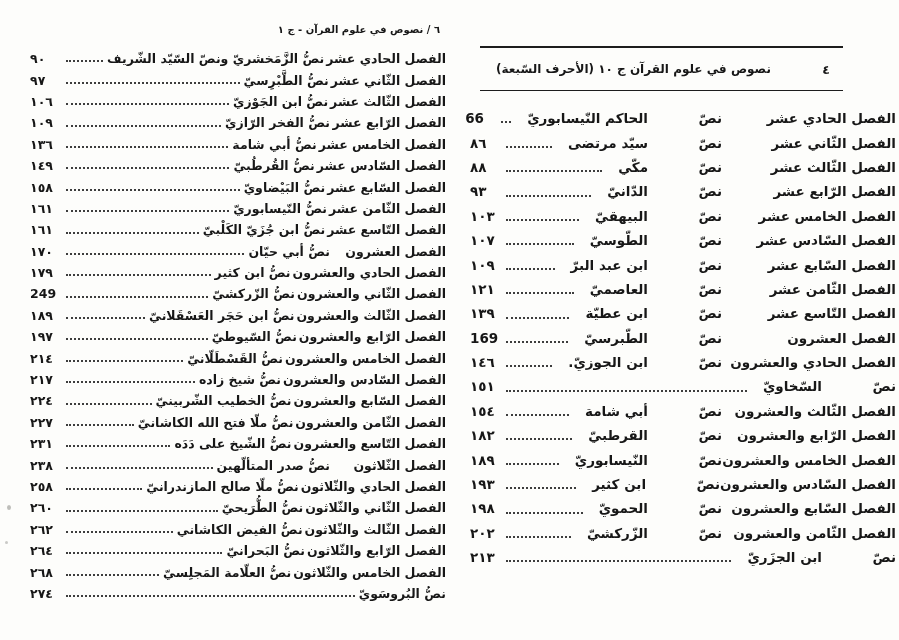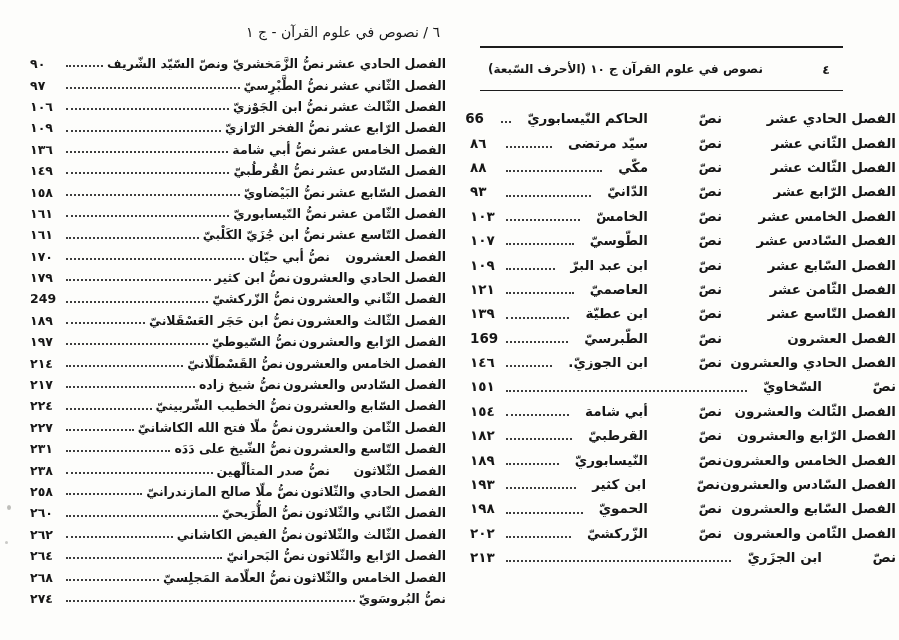--- a/index.html
+++ b/index.html
@@ -6,32 +6,32 @@
   body{
     width:899px;height:640px;position:relative;overflow:hidden;
     background:#fdfdfb;color:#171717;
     font-family:"DejaVu Sans", sans-serif;
   }
   .page{position:absolute;direction:rtl;}
   .page-left{left:28px;top:18px;width:418px;}
   .page-right{left:468px;top:38px;width:428px;}
 
   .l-header{
-    margin:6px 6px 13px 0;font-size:14px;font-weight:400;
+    margin:6px 6px 13px 0;font-size:10px;font-weight:700;
     text-align:right;white-space:nowrap;
   }
 
   .r-header{
     position:relative;height:42px;
     margin:8px 53px 0 12px;
     border-top:2px solid #1d1d1d;
     border-bottom:1.5px solid #1d1d1d;
   }
   .running-head{
-    position:absolute;left:8px;top:50%;transform:translateY(-50%);
+    position:absolute;left:16px;top:50%;transform:translateY(-50%);
     font-size:12px;font-weight:700;white-space:nowrap;
   }
   .folio{
     position:absolute;right:13px;top:50%;transform:translateY(-50%);
     font-size:12.5px;font-weight:700;
   }
 
   .l-rows{margin-top:0;}
   .r-rows{margin-top:15px;}
 
@@ -282,21 +282,21 @@
     <span class="r-chapter">الفصل الرّابع عشر</span>
     <span class="r-nass">نصّ</span>
     <span class="r-name">الدّانيّ</span>
     <span class="leader"></span>
     <span class="num">٩٣</span>
   </div>
 
   <div class="row r-row">
     <span class="r-chapter">الفصل الخامس عشر</span>
     <span class="r-nass">نصّ</span>
-    <span class="r-name">الخامسّ</span>
+    <span class="r-name">البيهقيّ</span>
     <span class="leader"></span>
     <span class="num">١٠٣</span>
   </div>
 
   <div class="row r-row">
     <span class="r-chapter">الفصل السّادس عشر</span>
     <span class="r-nass">نصّ</span>
     <span class="r-name">الطّوسيّ</span>
     <span class="leader"></span>
     <span class="num">١٠٧</span>

